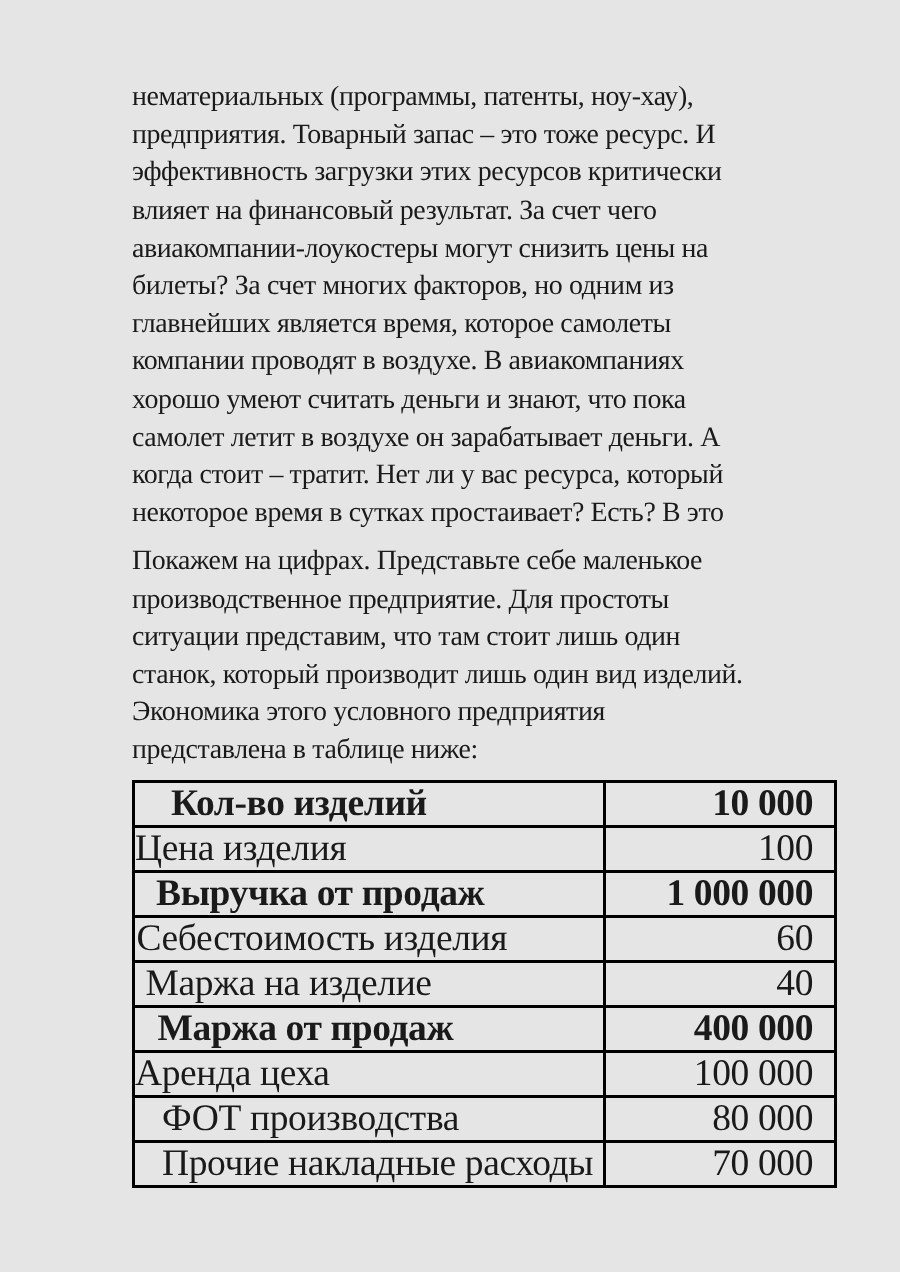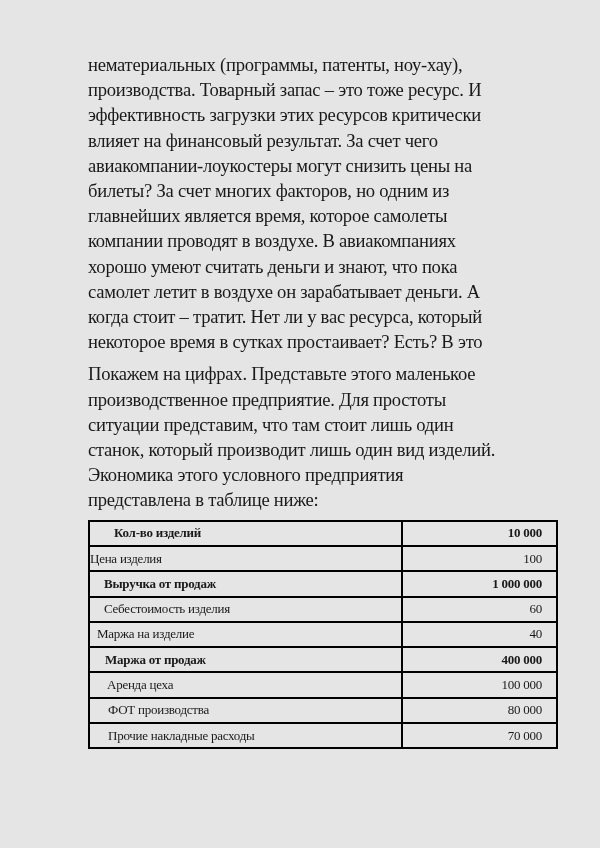--- a/index.html
+++ b/index.html
@@ -31,69 +31,69 @@
     line-height: 25.2px;
     letter-spacing: -0.25px;
   }
   table.econ {
     border-collapse: collapse;
     margin-top: 3px;
     table-layout: fixed;
   }
   .econ td {
     border: 2px solid #000000;
-    font-size: 13px;
+    font-size: 25px;
     height: 23.3px;
     vertical-align: middle;
     padding: 0;
     letter-spacing: -0.25px;
     overflow: hidden;
   }
   .econ td.label { width: 298px; }
   .econ td.value {
     width: 145px;
     text-align: right;
     padding-right: 14px;
   }
   .econ tr.bold td { font-weight: bold; }
   
   .econ tr:nth-child(1)  td.label { padding-left: 24px; }
   .econ tr:nth-child(2)  td.label { }
   .econ tr:nth-child(3)  td.label { padding-left: 14px; }
-  .econ tr:nth-child(4)  td.label { padding-left: 14px; }
+  .econ tr:nth-child(4)  td.label { padding-left: 1px; }
   .econ tr:nth-child(5)  td.label { padding-left: 7px; }
   .econ tr:nth-child(6)  td.label { padding-left: 15px; }
-  .econ tr:nth-child(7)  td.label { padding-left: 17px; }
+  .econ tr:nth-child(7)  td.label { }
   .econ tr:nth-child(8)  td.label { padding-left: 18px; }
   .econ tr:nth-child(9)  td.label { padding-left: 18px; }
   .econ tr:nth-child(10) td.label { padding-left: 18px; }
 </style>
 </head>
 <body>
 
 <div class="page">
   <div class="content">
 
     <div class="para">
       <div class="line">нематериальных (программы, патенты, ноу-хау),</div>
-      <div class="line">производства. Товарный запас – это тоже ресурс. И</div>
+      <div class="line">предприятия. Товарный запас – это тоже ресурс. И</div>
       <div class="line">эффективность загрузки этих ресурсов критически</div>
       <div class="line">влияет на финансовый результат. За счет чего</div>
       <div class="line">авиакомпании-лоукостеры могут снизить цены на</div>
       <div class="line">билеты? За счет многих факторов, но одним из</div>
       <div class="line">главнейших является время, которое самолеты</div>
       <div class="line">компании проводят в воздухе. В авиакомпаниях</div>
       <div class="line">хорошо умеют считать деньги и знают, что пока</div>
       <div class="line">самолет летит в воздухе он зарабатывает деньги. А</div>
       <div class="line">когда стоит – тратит. Нет ли у вас ресурса, который</div>
       <div class="line">некоторое время в сутках простаивает? Есть? В это</div>
     </div>
 
     <div class="para">
-      <div class="line">Покажем на цифрах. Представьте этого маленькое</div>
+      <div class="line">Покажем на цифрах. Представьте себе маленькое</div>
       <div class="line">производственное предприятие. Для простоты</div>
       <div class="line">ситуации представим, что там стоит лишь один</div>
       <div class="line">станок, который производит лишь один вид изделий.</div>
       <div class="line">Экономика этого условного предприятия</div>
       <div class="line">представлена в таблице ниже:</div>
     </div>
 
     <table class="econ">
       <tbody>
         <tr class="bold">

